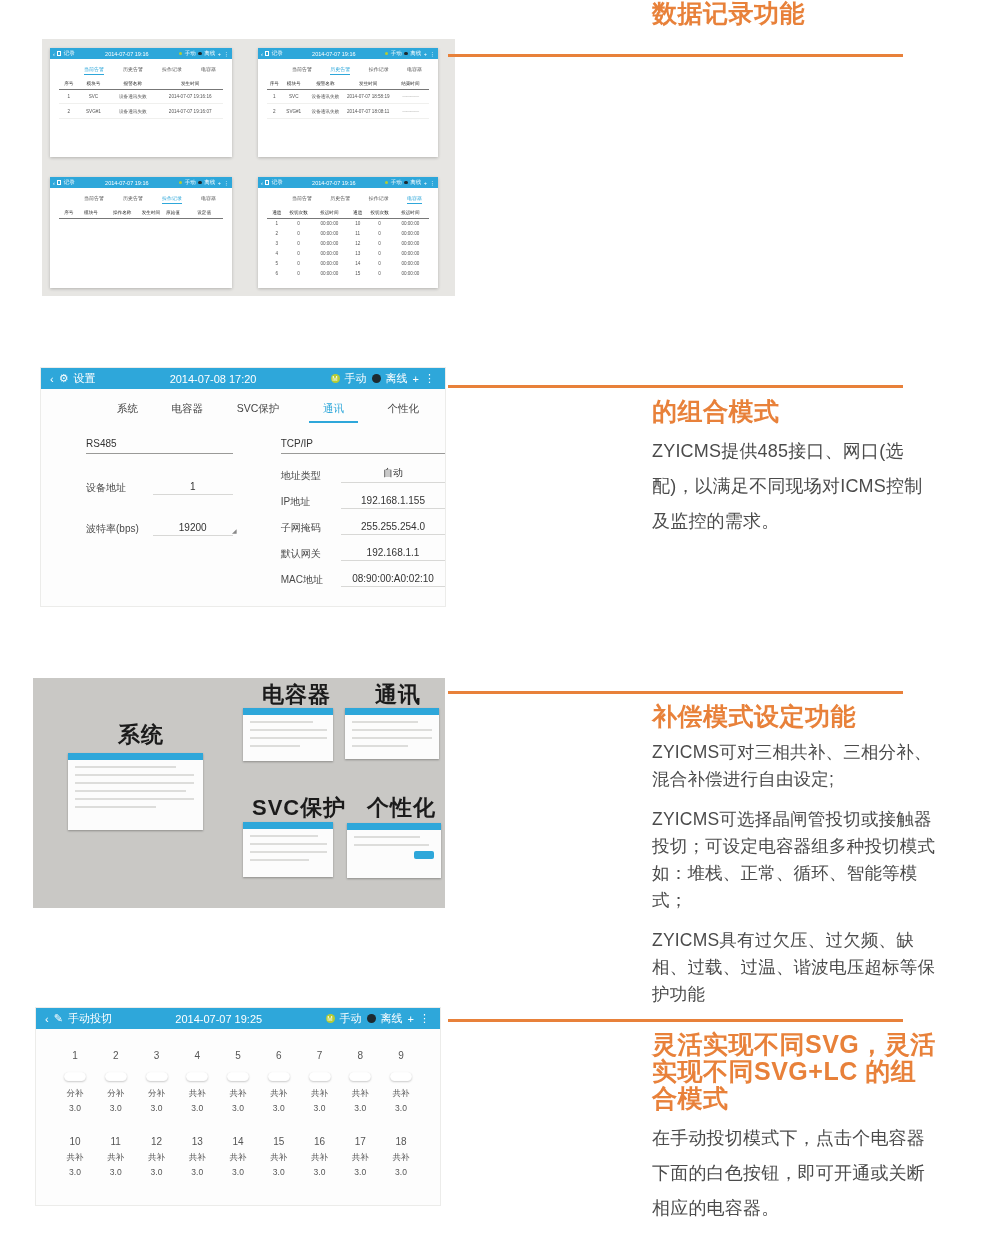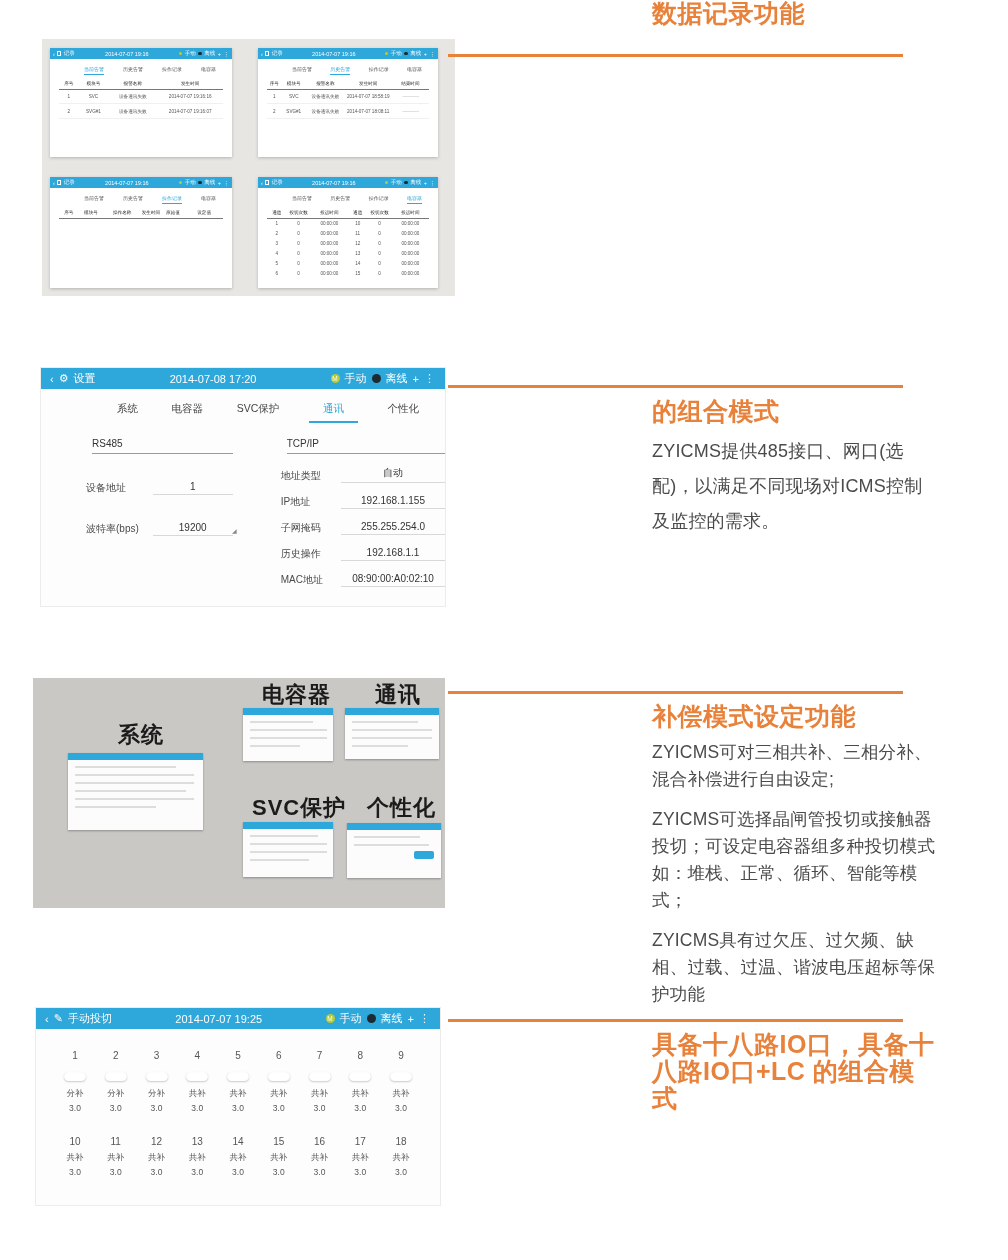--- a/index.html
+++ b/index.html
@@ -55,21 +55,21 @@
         justify-content:space-between;padding:0 9px;font-size:11px;}
   .sleft,.sright{display:flex;align-items:center;gap:5px;}
   .sbar .dot{width:9px;height:9px;font-size:6.5px;line-height:9px;}
   .sbar .menu-glyph{font-size:11px;letter-spacing:1px;}
   .stabs{display:flex;justify-content:space-between;margin:13px 22px 0 72px;font-size:10.5px;color:#444;}
   .stab{padding:0 4px 5px;}
   .stabs .stab:nth-child(4){color:var(--blue);border-bottom:2px solid var(--blue);padding:0 14px 5px;}
   .set-cols{display:flex;margin:15px 0 0 45px;gap:48px;}
   .sgroup{width:150px;}
   .sgroup.tcp{width:168px;}
-  .ghead{font-size:10px;color:#333;border-bottom:1px solid #9a9a98;padding-bottom:4px;margin-left:6px;}
+  .ghead{font-size:10px;color:#333;border-bottom:1px solid #9a9a98;padding-bottom:4px;}
   .srow{display:flex;justify-content:space-between;align-items:flex-end;margin-top:27px;}
   .tcp .srow{margin-top:12px;}
   .slabel{font-size:10px;color:#4a4a4a;}
   .sval{width:80px;text-align:center;font-size:10px;color:#333;border-bottom:1px solid #d8d8d6;
         padding-bottom:2px;position:relative;}
   .tcp .sval{width:104px;}
   .tri{position:absolute;right:-4px;bottom:1px;font-size:6px;color:#888;}
 
   
   .modes-panel{left:33px;top:678px;width:412px;height:230px;background:#c9c8c5;position:absolute;}
@@ -351,21 +351,21 @@
       </div>
         <div class="srow">
         <span class="slabel">IP地址</span>
         <span class="sval">192.168.1.155</span>
       </div>
         <div class="srow">
         <span class="slabel">子网掩码</span>
         <span class="sval">255.255.254.0</span>
       </div>
         <div class="srow">
-        <span class="slabel">历史操作</span>
+        <span class="slabel">默认网关</span>
         <span class="sval">192.168.1.1</span>
       </div>
         <div class="srow">
         <span class="slabel">MAC地址</span>
         <span class="sval">08:90:00:A0:02:10</span>
       </div>
     </div>
   </div>
 </div>
 
@@ -545,14 +545,15 @@
       <div class="chan">
       <span class="cnum">18</span>
       <span class="ctype">共补</span>
       <span class="cval">3.0</span>
     </div>
   </div>
 </div>
 
 <div class="oline" style="top:1019px"></div>
 <div class="feature" id="f4" style="top:1031px">
-  <h3>具备十八路IO口，具备十八路IO口+LC 的组合模式</h3>
+  <h3>灵活实现不同SVG，灵活实现不同SVG+LC 的组合模式</h3>
+  <p>在手动投切模式下，点击个电容器下面的白色按钮，即可开通或关断相应的电容器。</p>
 </div>
 
 </body></html>

